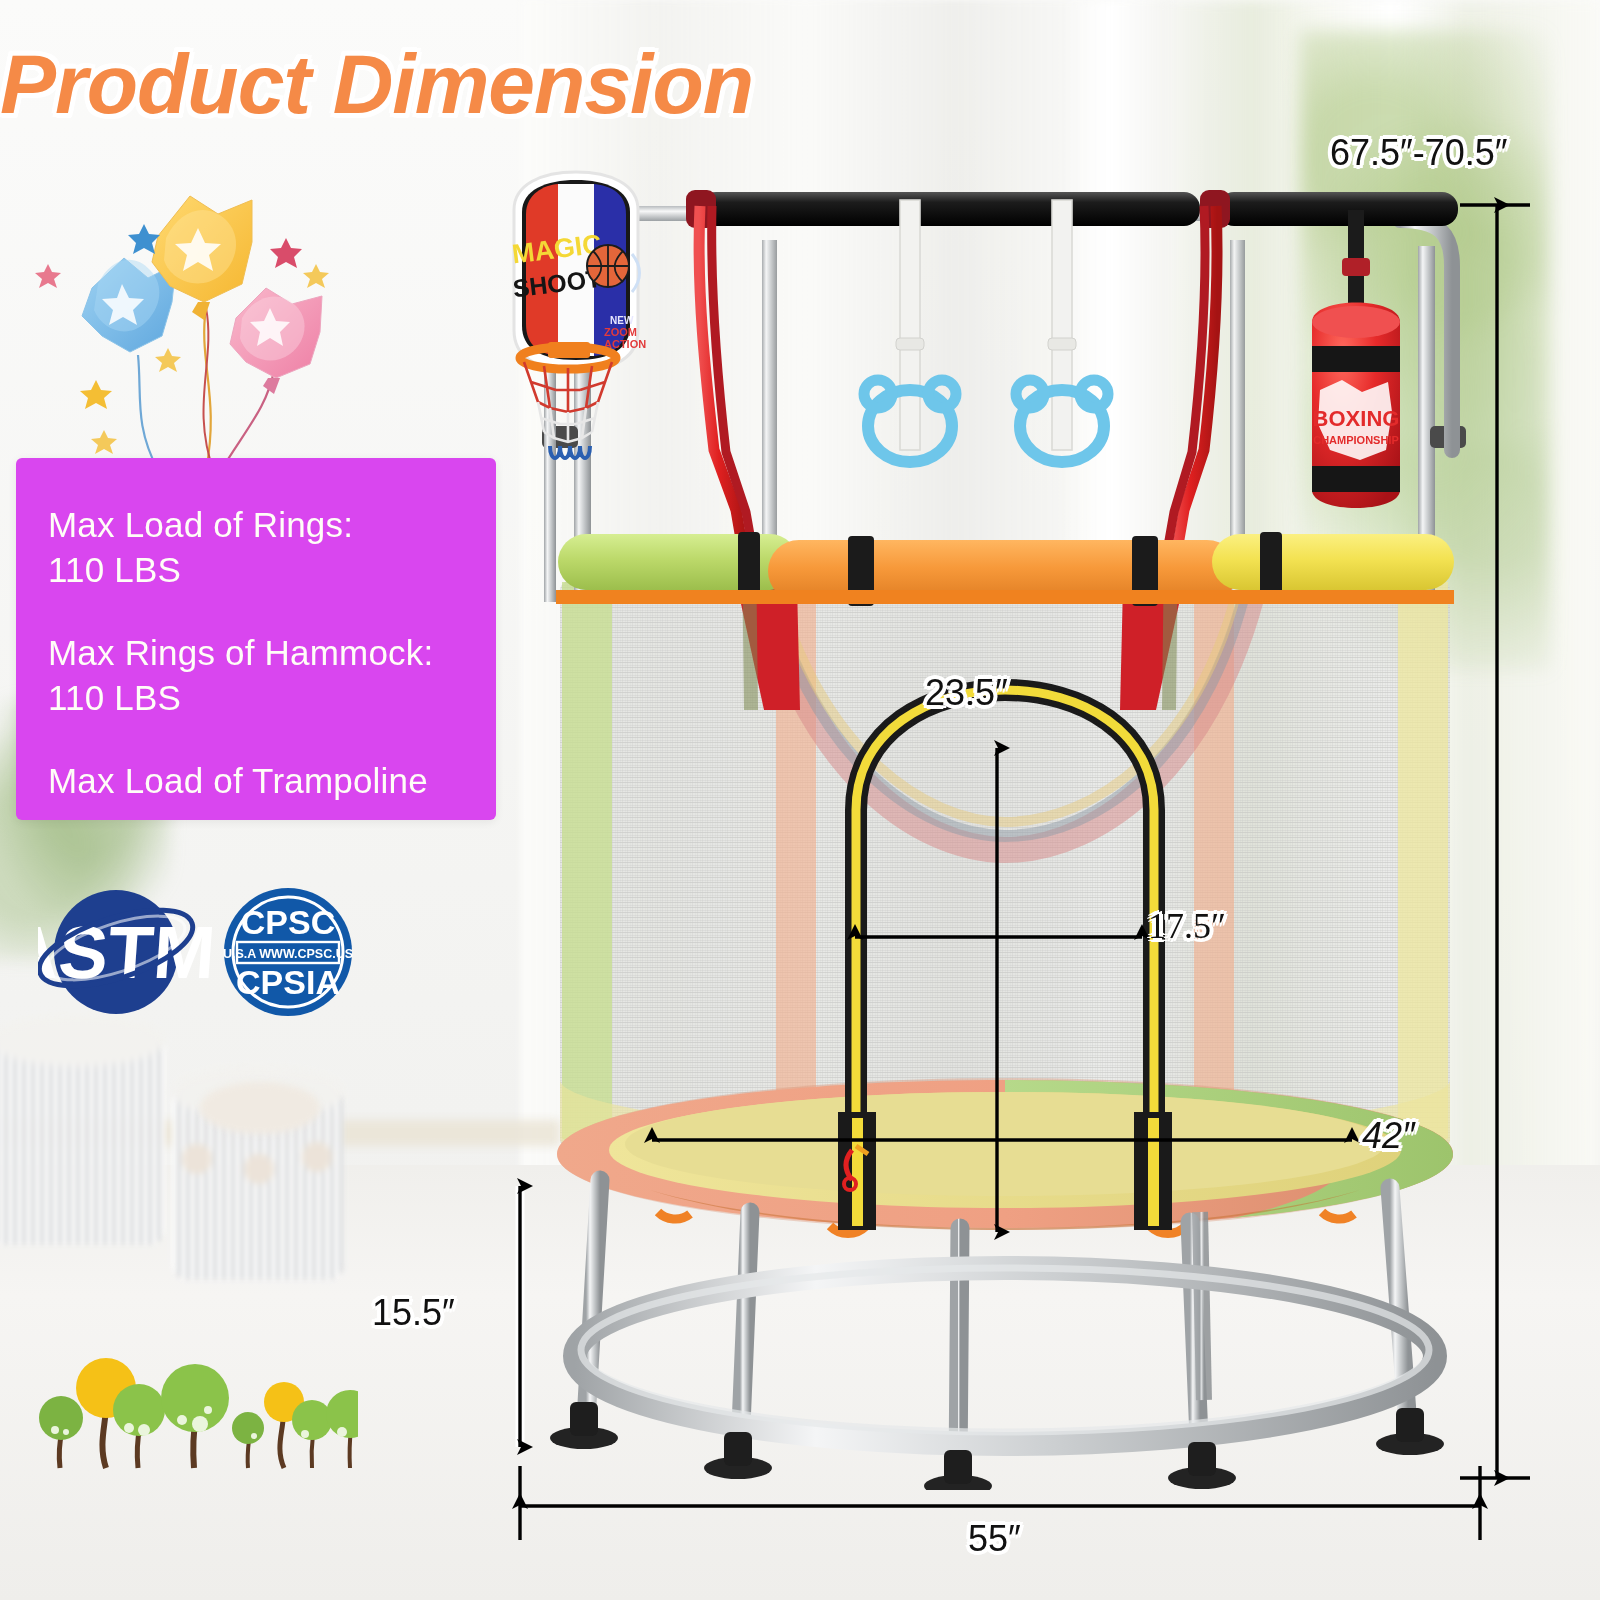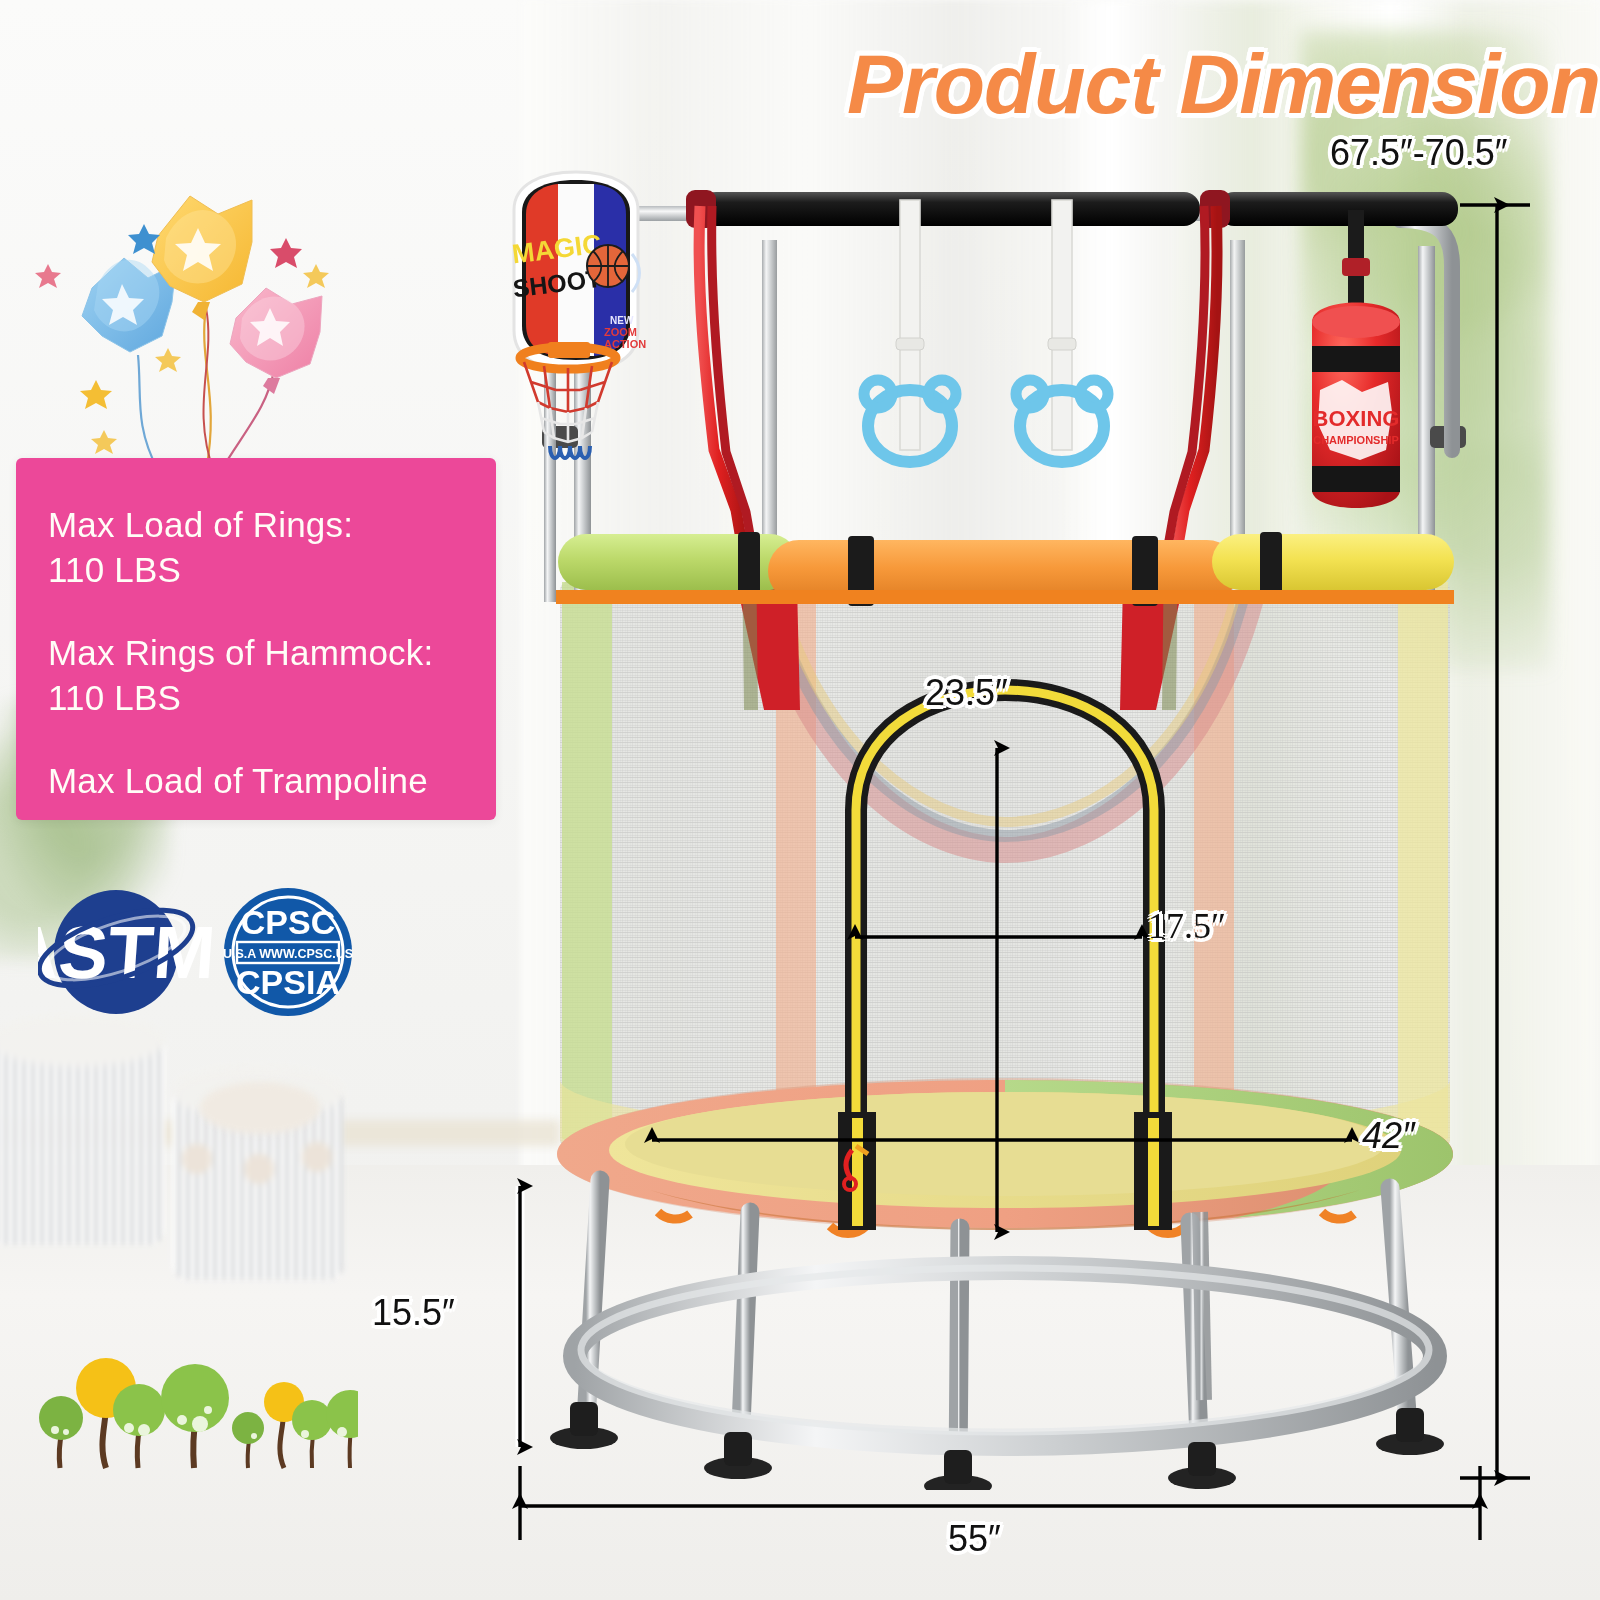--- a/index.html
+++ b/index.html
@@ -67,37 +67,37 @@
   }
   .basket-top {
     position:absolute; left:0; right:0; top:-26px; height:52px;
     border-radius:50%; background:#f3f2ef; filter:blur(3px);
   }
   .pompom { position:absolute; width:30px; height:30px; border-radius:50%;
     background:#ece3d8; filter:blur(2px); }
 
   
   .title {
-    position:absolute; left:0; top:36px; width:1600px; text-align:right;
+    position:absolute; left:0; top:36px; width:1600px; text-align:left;
     font-size:84px; font-weight:bold; font-style:italic;
     color:#F58A47; letter-spacing:-1px;
     text-shadow:
       -4px -4px 0 #fff, 4px -4px 0 #fff, -4px 4px 0 #fff, 4px 4px 0 #fff,
       0 -5px 0 #fff, 0 5px 0 #fff, -5px 0 0 #fff, 5px 0 0 #fff,
       -3px -5px 0 #fff, 3px 5px 0 #fff;
   }
 
   
   .balloons { position:absolute; left:30px; top:180px; width:340px; height:300px; }
   .mini-star { position:absolute; }
 
   
   .info-box {
     position:absolute; left:16px; top:458px; width:480px; height:362px;
-    background:#ec4899; border-radius:6px;
+    background:#d946ef; border-radius:6px;
     padding:44px 0 0 32px;
     box-shadow:0 2px 10px rgba(0,0,0,.07);
   }
   .info-line {
     color:#fffdf7; font-size:35px; line-height:45px; font-weight:400;
     letter-spacing:.2px;
   }
   .info-grp { margin-bottom:38px; }
   .info-grp:last-child { margin-bottom:0; }
 
@@ -116,21 +116,21 @@
     white-space:nowrap;
     text-shadow:
       -3px -3px 0 #fff, 3px -3px 0 #fff, -3px 3px 0 #fff, 3px 3px 0 #fff,
       0 -4px 0 #fff, 0 4px 0 #fff, -4px 0 0 #fff, 4px 0 0 #fff;
   }
   .dim-67 { left:1330px; top:132px; }
   .dim-235 { left:925px; top:672px; }
   .dim-175 { left:1148px; top:905px;font-family:Liberation Serif, serif; }
   .dim-42  { left:1362px; top:1115px;font-style:italic; }
   .dim-155 { left:372px; top:1292px; }
-  .dim-55  { left:948px; top:1518px;text-align:right; }
+  .dim-55  { left:968px; top:1518px;text-align:right; }
 
   svg { display:block; }
   .abs { position:absolute; left:0; top:0; }
 </style>
 </head>
 <body>
 
 <div id="stage">
 
   <div class="bg-base"></div>

